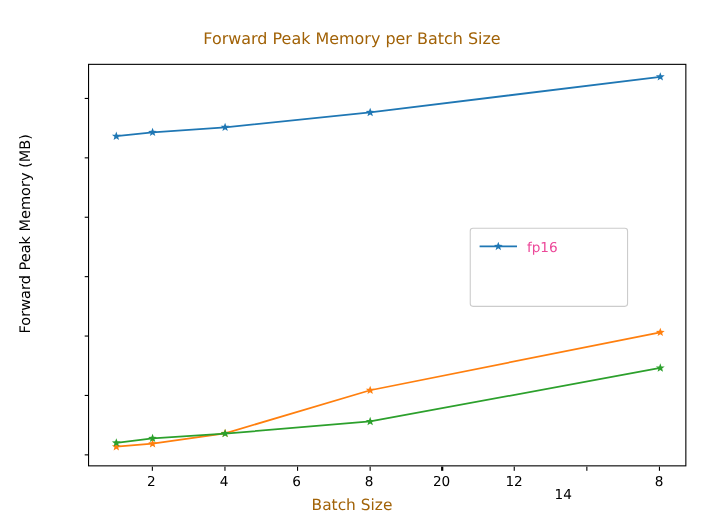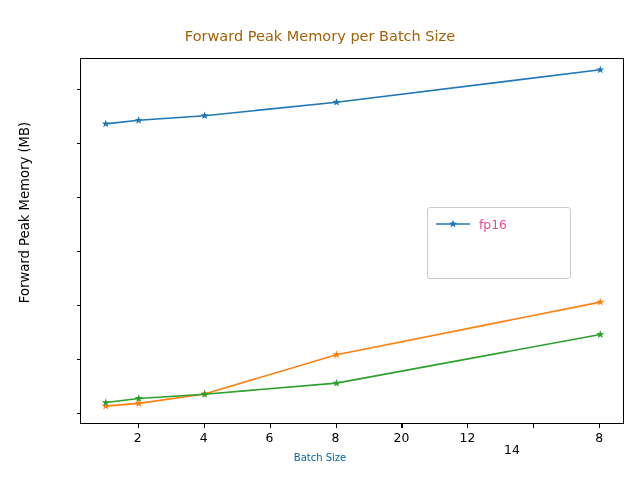--- a/index.html
+++ b/index.html
@@ -53,22 +53,22 @@
     color: #000000;
     transform: rotate(-90deg);
     transform-origin: center center;
   }
   #x-axis-label {
     position: absolute;
     left: 0;
     top: 452px;
     width: 640px;
     text-align: center;
-    font-size: 10px;
-    color: #0369a1;
+    font-size: 14px;
+    color: #a16207;
   }
   .xtick-label {
     position: absolute;
     top: 430px;
     width: 60px;
     margin-left: -30px;
     text-align: center;
     font-size: 12.4px;
     color: #000000;
   }

